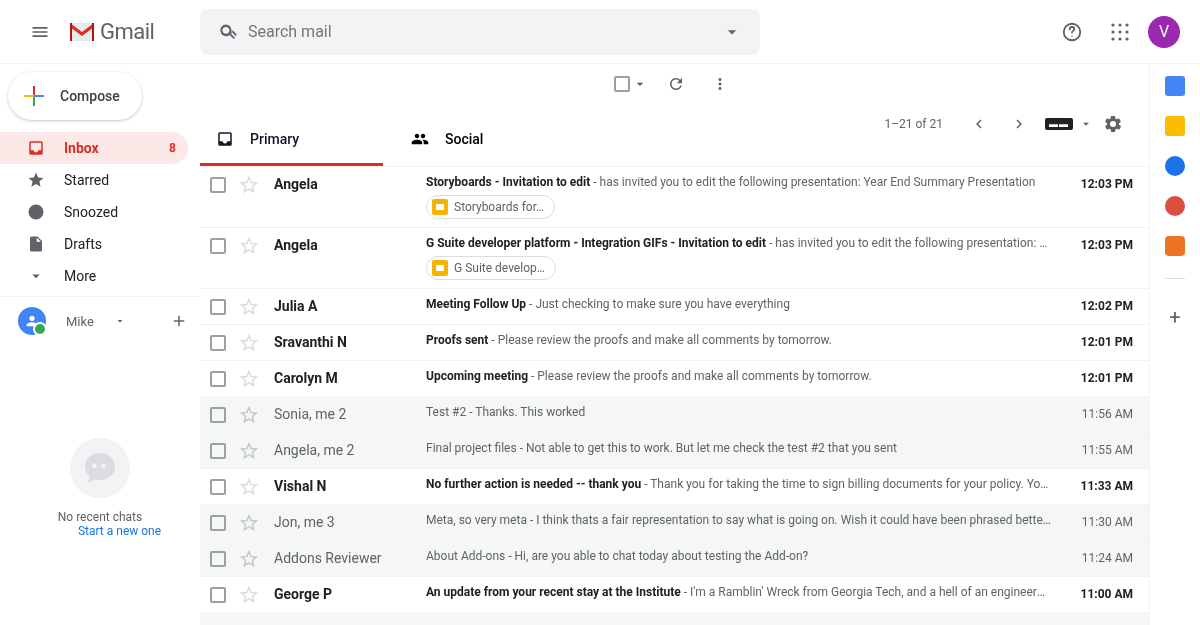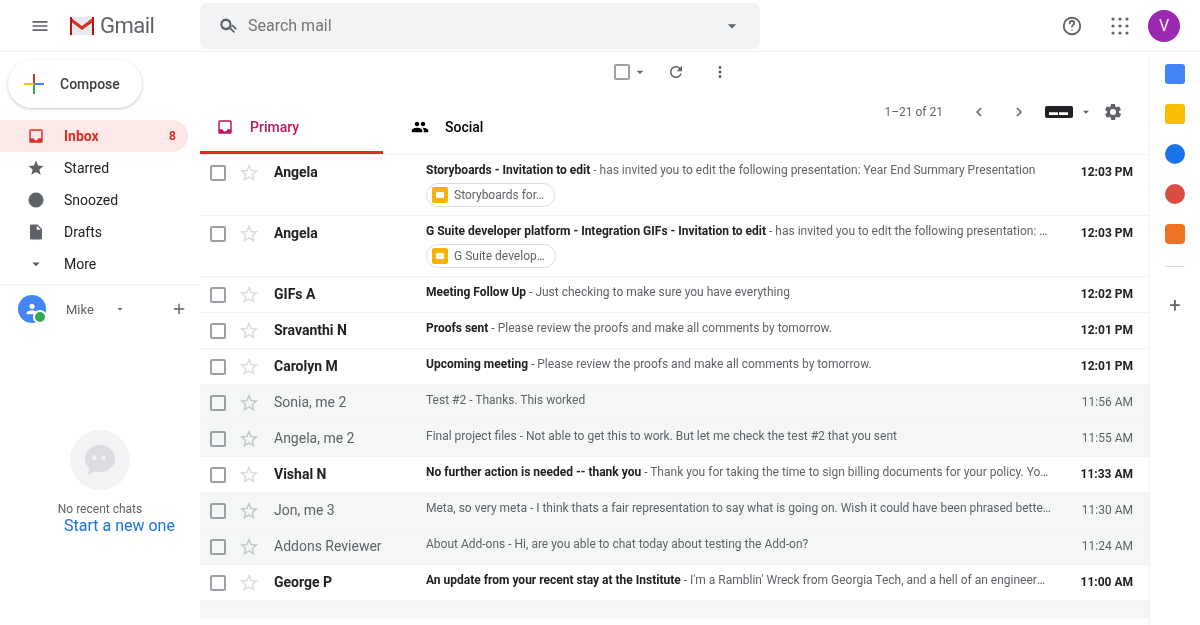--- a/index.html
+++ b/index.html
@@ -1,21 +1,21 @@
 <!DOCTYPE html>
 <html><head>
 <meta charset="utf-8">
 <style>
 * { margin: 0; padding: 0; box-sizing: border-box; font-family: 'Roboto', Arial, sans-serif; }
 body { background: #fff; color: #202124; font-size: 14px; overflow: hidden; }
 
 .app { display: flex; flex-direction: column; height: 625px; width: 1200px; }
 
 
-.header { display: flex; align-items: center; height: 52px; padding: 0 16px; border-bottom: 1px solid #f1f3f4; }
+.header { display: flex; align-items: center; height: 64px; padding: 0 16px; border-bottom: 1px solid #f1f3f4; }
 .header-left { display: flex; align-items: center; width: 184px; }
 .menu-btn { width: 48px; height: 48px; display: flex; align-items: center; justify-content: center; border-radius: 50%; cursor: pointer; color: #5f6368; }
 .logo-wrap { display: flex; align-items: center; gap: 4px; margin-left: 4px; }
 .logo-text { font-size: 22px; color: #5f6368; letter-spacing: -0.5px; }
 .search-wrap { flex: 1; max-width: 560px; background: #f1f3f4; border-radius: 8px; height: 46px; display: flex; align-items: center; padding: 0 8px; }
 .search-wrap .s-icon { width: 40px; display:flex; align-items:center; justify-content:center; color:#5f6368;}
 .search-input { flex:1; background:transparent; border:none; outline:none; font-size:16px; color:#5f6368;}
 .search-dd { width:40px; display:flex; align-items:center; justify-content:center; color:#5f6368; cursor:pointer;}
 .header-right { margin-left:auto; display:flex; align-items:center; gap:8px; padding-right:4px;}
 .hicon { width:40px; height:40px; display:flex; align-items:center; justify-content:center; cursor:pointer; color:#5f6368; border-radius:50%;}
@@ -42,37 +42,37 @@
 .hangouts { margin-top:4px; border-top:1px solid #f1f3f4; padding-top:4px;}
 .hangouts-user{display:flex;align-items:center;padding:6px 12px 6px 18px;gap:20px;cursor:pointer;}
 .hg-avatar{width:28px;height:28px;border-radius:50%;background:#4285f4;position:relative;display:flex;align-items:center;justify-content:center;}
 .hg-avatar::after{content:'';position:absolute;bottom:-1px;right:-1px;width:10px;height:10px;border-radius:50%;background:#34a853;border:2px solid #fff;}
 .hg-name{font-size:13px;color:#5f6368;}
 .hg-add{margin-left:auto;color:#5f6368;cursor:pointer;}
 
 .hangouts-empty{flex:1;display:flex;flex-direction:column;align-items:center;justify-content:center;padding:30px 0 20px 0;text-align:center;}
 .hg-big{width:60px;height:60px;border-radius:50%;background:#f1f3f4;display:flex;align-items:center;justify-content:center;color:#dadce0;margin-bottom:12px;}
 .hg-text{font-size:12px;color:#5f6368;}
-.hg-link{font-size:16px;color:#1a73e8;cursor:pointer;margin-left:39px;}
+.hg-link{font-size:12px;color:#1a73e8;cursor:pointer;margin-left:39px;}
 
 
 .main { flex:1; display:flex; flex-direction:column; min-width:0; border-right:1px solid #f1f3f4;}
 .toolbar { display:flex; align-items:center; height:48px; padding: 0 16px; flex-direction: column;}
 .tb-left{display:flex;align-items:center;gap:4px;}
 .checkbox{width:16px;height:16px;border:2px solid #9aa0a6;border-radius:2px;cursor:pointer;}
 .cb-wrap{display:flex;align-items:center;gap:2px;padding:4px;cursor:pointer;}
 .tb-icon{width:40px;height:40px;display:flex;align-items:center;justify-content:center;cursor:pointer;color:#5f6368;border-radius:50%;}
 .tb-right{margin-left:auto;display:flex;align-items:center;gap:0;color:#5f6368;font-size:12px;}
 .pg-text{padding:0 16px;}
 .tb-badge{background:#202124;color:#fff;font-size:9px;padding:1px 4px;border-radius:2px;letter-spacing:1px;margin:0 6px;}
 
 
 .tabs{display:flex;border-bottom:1px solid #f1f3f4;}
 .tab{display:flex;align-items:center;gap:16px;padding:0 16px;height:54px;width:195px;cursor:pointer;color:#000000;font-size:14px;font-weight:500;position:relative;}
-.tab.active{color:#be185d;}
+.tab.active{color:#0f172a;}
 .tab.active::after{content:'';position:absolute;bottom:0;left:0;right:12px;height:3px;background:#d93025;}
 .tab .ticon{display:flex;align-items:center;}
 
 
 .elist{flex:1;overflow-y:auto;}
 .erow{display:flex;align-items:flex-start;padding:8px 16px 8px 10px;border-bottom:1px solid #f1f3f4;cursor:pointer;position:relative;}
 .erow.read{background:#f5f7f7;}
 .erow .rcb{width:20px;display:flex;padding-top:2px;margin-right:10px;}
 .erow .rstar{width:20px;display:flex;color:#dadce0;padding-top:1px;margin-right:14px;cursor:pointer;}
 .erow.read .rstar{color:#c5c9cc;}
@@ -358,21 +358,21 @@
           </div>
           <div class="erow">
             <div class="rcb">
               <div class="checkbox"></div>
             </div>
             <div class="rstar">
               <svg width="18" height="18" viewBox="0 0 24 24" fill="none" stroke="currentColor" stroke-width="2">
                 <path d="M12 17.27L18.18 21l-1.64-7.03L22 9.24l-7.19-.61L12 2 9.19 8.63 2 9.24l5.46 4.73L5.82 21z"></path>
               </svg>
             </div>
-            <div class="sender">GIFs A</div>
+            <div class="sender">Julia A</div>
             <div class="content">
               <div class="subj-line">
                 <span class="subj">Meeting Follow Up</span>
                 <span class="snip">Just checking to make sure you have everything</span>
               </div>
             </div>
             <div class="time">12:02 PM</div>
           </div>
           <div class="erow">
             <div class="rcb">

